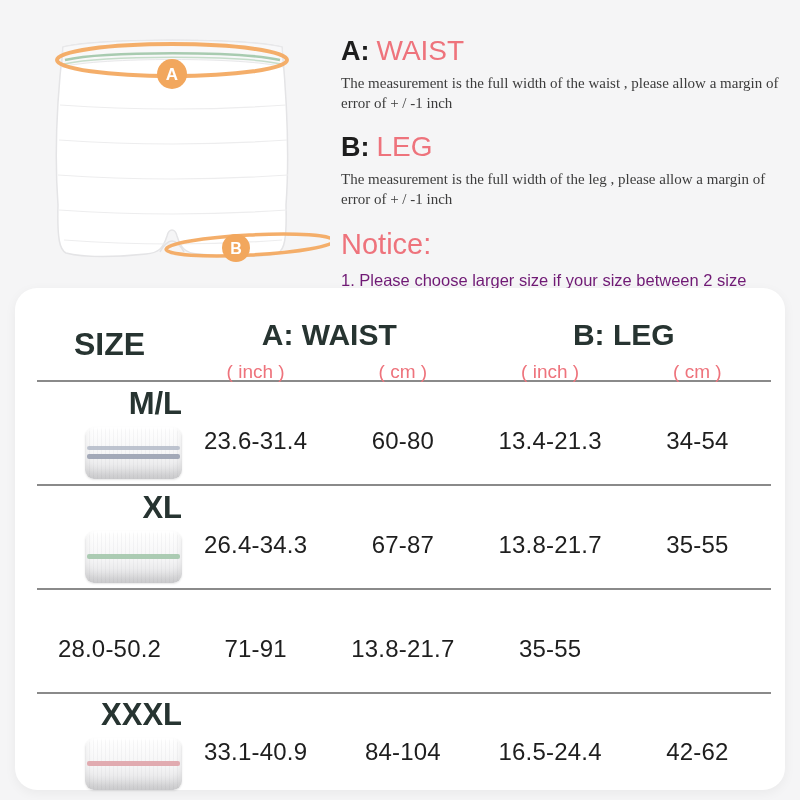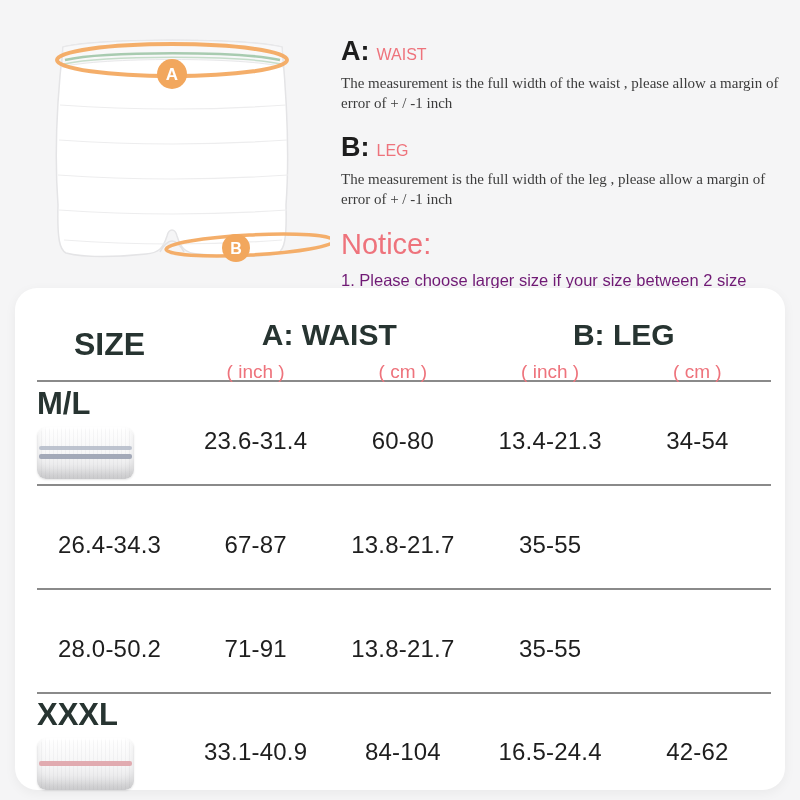--- a/index.html
+++ b/index.html
@@ -7,21 +7,21 @@
     width:800px;height:800px;position:relative;overflow:hidden;
     background:var(--page-bg,#f5f5f6);
     font-family:"Liberation Sans","DejaVu Sans",sans-serif;
     -webkit-font-smoothing:antialiased;
   }
   .top{position:absolute;left:0;top:0;width:800px;height:288px;}
   .diagram{position:absolute;left:0;top:0;}
   .info{position:absolute;left:341px;top:36px;width:452px;}
   .sec-head{line-height:30px;margin-bottom:3px;}
   .letter{font-weight:bold;color:#1d1d1d;font-size:27px;}
-  .sec-title{color:var(--accent,#ee737c);font-size:16px;margin-left:7px;}
+  .sec-title{color:var(--accent,#ee737c);font-size:28px;margin-left:7px;}
   .desc{font-size:15px;color:#3c3c3c;line-height:20px;margin:2px 0 19px 0;font-family:Liberation Serif, serif;}
   .notice-title{font-size:29px;font-weight:normal;color:var(--accent,#ee737c);margin:7px 0 8px 0;}
   .notice-item{font-size:16.5px;color:#701a75;line-height:22px;}
 
   .card{
     position:absolute;left:15px;top:288px;width:770px;height:502px;
     background:var(--card-bg,#ffffff);border-radius:22px;
     box-shadow:0 3px 12px rgba(0,0,0,0.05);
     box-sizing:border-box;padding:0 14px 0 22px;
   }
@@ -41,21 +41,21 @@
   .gh-leg{grid-column:4/6;}
   .unit{grid-row:2;align-self:center;justify-self:center;font-size:19px;color:var(--accent,#ee737c);}
   .u1{grid-column:2;}.u2{grid-column:3;}.u3{grid-column:4;}.u4{grid-column:5;}
 
   .trow{
     display:grid;grid-template-columns:145px repeat(4,1fr);
     height:102px;align-items:center;border-top:2px solid #8a8a8a;
   }
   .trow:last-child{height:100px;}
   .val{justify-self:center;font-size:24px;color:#1e1e1e;letter-spacing:0.2px;margin-top:15px;}
-  .size-cell{display:flex;flex-direction:column;align-items:flex-start;justify-content:center;gap:7px;}
+  .size-cell{display:flex;flex-direction:column;align-items:flex-end;justify-content:center;gap:7px;}
   .size-label{font-size:31px;font-weight:bold;color:var(--dark-heading,#273431);line-height:32px;}
   .band{
     width:97px;height:52px;border-radius:9px;position:relative;overflow:hidden;
     background:
       repeating-linear-gradient(90deg,rgba(120,120,130,0.06) 0 1px,transparent 1px 4px),
       linear-gradient(180deg,#ffffff 0%,#f5f5f6 55%,#dddddf 100%);
     box-shadow:inset 0 -7px 9px rgba(0,0,0,0.09),inset 0 2px 2px rgba(255,255,255,0.9),0 1px 2px rgba(0,0,0,0.10);
   }
   .stripe{position:absolute;left:2px;right:2px;border-radius:2px;opacity:0.9;}
   .s-a{top:19px;height:4px;}
@@ -144,20 +144,26 @@
         <span class="stripe s-b" style="background: rgb(154, 161, 177);"></span>
       </div>
     </div>
     <div class="val">23.6-31.4</div>
     <div class="val">60-80</div>
     <div class="val">13.4-21.3</div>
     <div class="val">34-54</div>
   </div>
 
   <div class="trow">
+    <div class="size-cell">
+      <div class="size-label">XL</div>
+      <div class="band">
+        <span class="stripe s-single" style="background: rgb(163, 198, 171);"></span>
+      </div>
+    </div>
     <div class="val">26.4-34.3</div>
     <div class="val">67-87</div>
     <div class="val">13.8-21.7</div>
     <div class="val">35-55</div>
   </div>
 
   <div class="trow">
     <div class="val">28.0-50.2</div>
     <div class="val">71-91</div>
     <div class="val">13.8-21.7</div>

